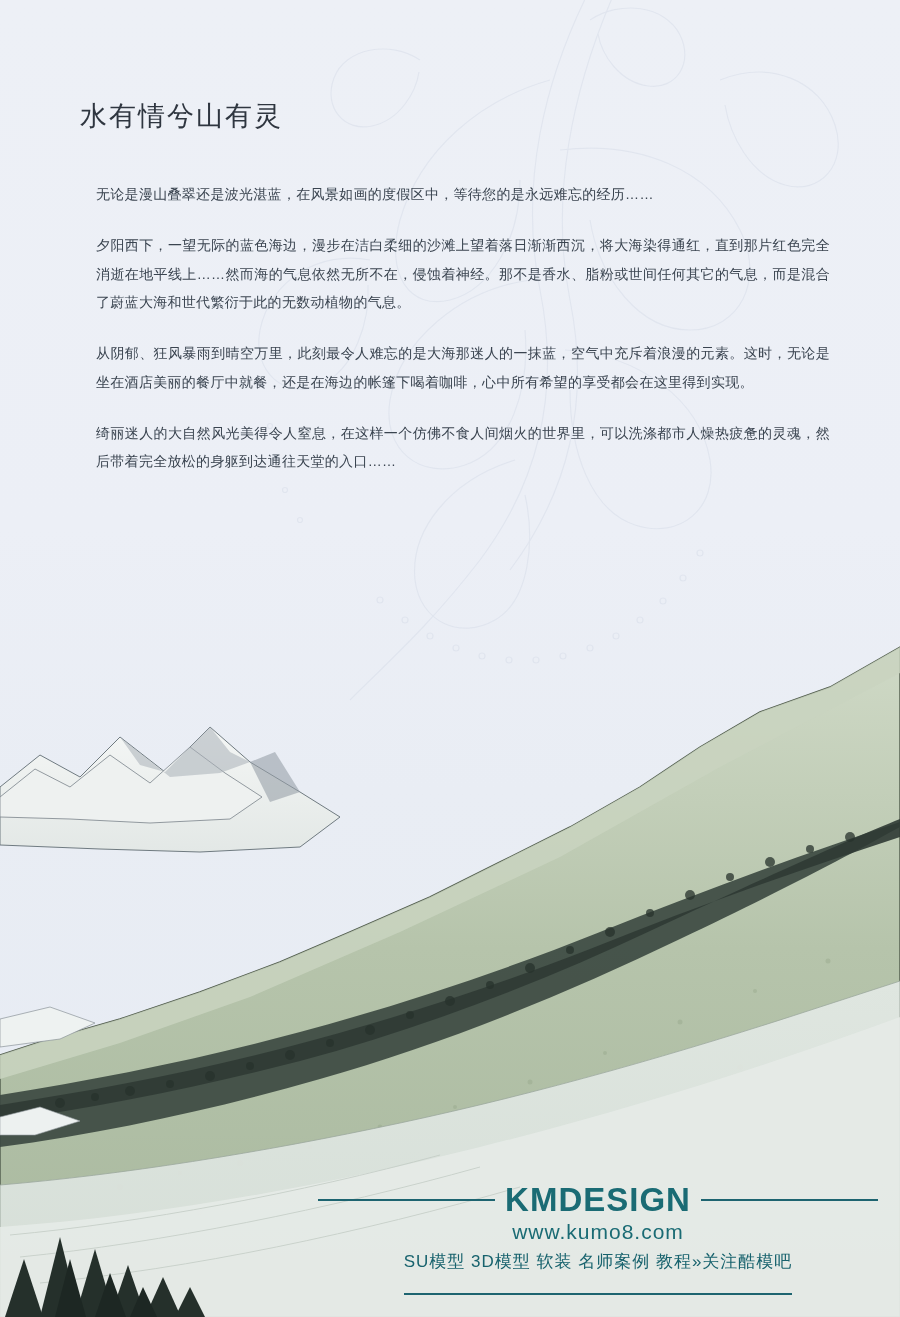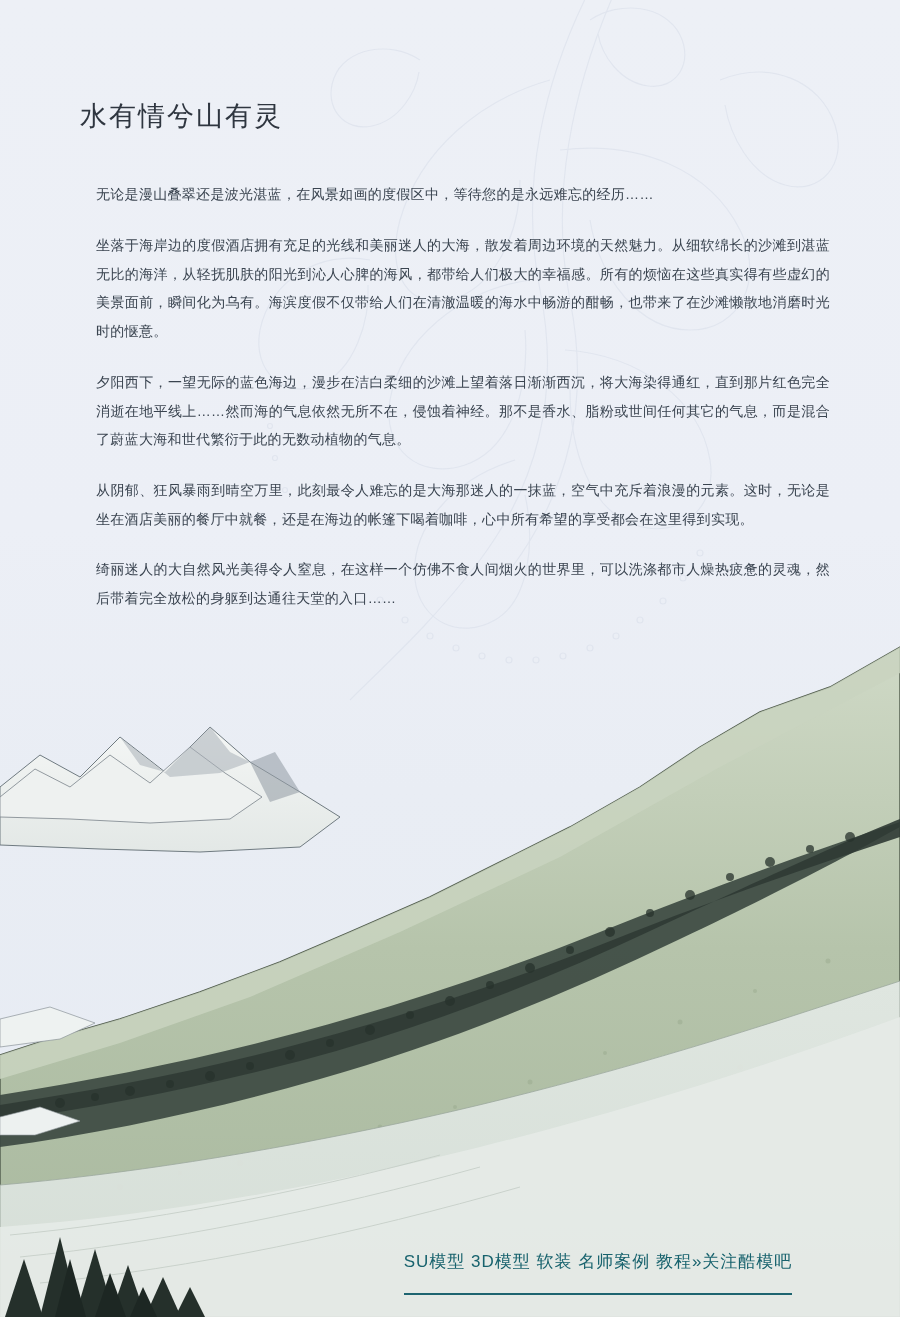--- a/index.html
+++ b/index.html
@@ -254,23 +254,28 @@
         <path d="M55 730 L70 672 L86 730 Z"></path>
         <path d="M95 730 L110 686 L126 730 Z"></path>
         <path d="M130 730 L143 700 L157 730 Z"></path>
       </g>
     </svg>
   </div>
 
   <div class="content">
     <h1 class="title">水有情兮山有灵</h1>
     <p class="para">无论是漫山叠翠还是波光湛蓝，在风景如画的度假区中，等待您的是永远难忘的经历……</p>
-    <p class="para">坐落于海岸边的度假酒店拥有充足的光线和美丽迷人的大海，散发着周边环境的天然魅力。从细软绵长的沙滩到湛蓝无比的海洋，从轻抚肌肤的阳光到沁人心脾的海风，都带给人们极大的幸福感。所有的烦恼在这些真实得有些虚幻的美景面前，瞬间化为乌有。海滨度假不仅带给人们在清澈温暖的海水中畅游的酣畅，也带来了在沙滩懒散地消磨时光时的惬意。</p>
     <p class="para">夕阳西下，一望无际的蓝色海边，漫步在洁白柔细的沙滩上望着落日渐渐西沉，将大海染得通红，直到那片红色完全消逝在地平线上……然而海的气息依然无所不在，侵蚀着神经。那不是香水、脂粉或世间任何其它的气息，而是混合了蔚蓝大海和世代繁衍于此的无数动植物的气息。</p>
     <p class="para">从阴郁、狂风暴雨到晴空万里，此刻最令人难忘的是大海那迷人的一抹蓝，空气中充斥着浪漫的元素。这时，无论是坐在酒店美丽的餐厅中就餐，还是在海边的帐篷下喝着咖啡，心中所有希望的享受都会在这里得到实现。</p>
     <p class="para">绮丽迷人的大自然风光美得令人窒息，在这样一个仿佛不食人间烟火的世界里，可以洗涤都市人燥热疲惫的灵魂，然后带着完全放松的身躯到达通往天堂的入口……</p>
   </div>
 
   <div class="logo-block">
+    <div class="logo-row">
+      <span class="logo-rule"></span>
+      <span class="logo-name">KMDESIGN</span>
+      <span class="logo-rule"></span>
+    </div>
+    <div class="logo-url">www.kumo8.com</div>
     <div class="logo-tagline">SU模型 3D模型 软装 名师案例 教程»关注酷模吧</div>
   </div>
 
 </div>
 
 </body></html>

